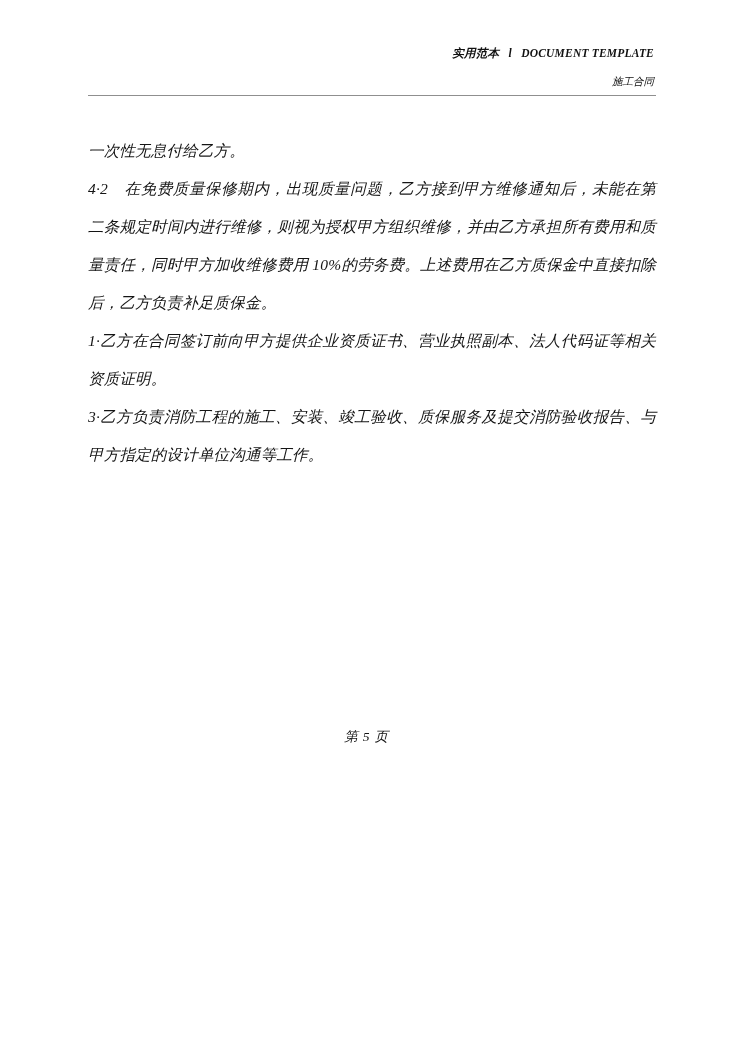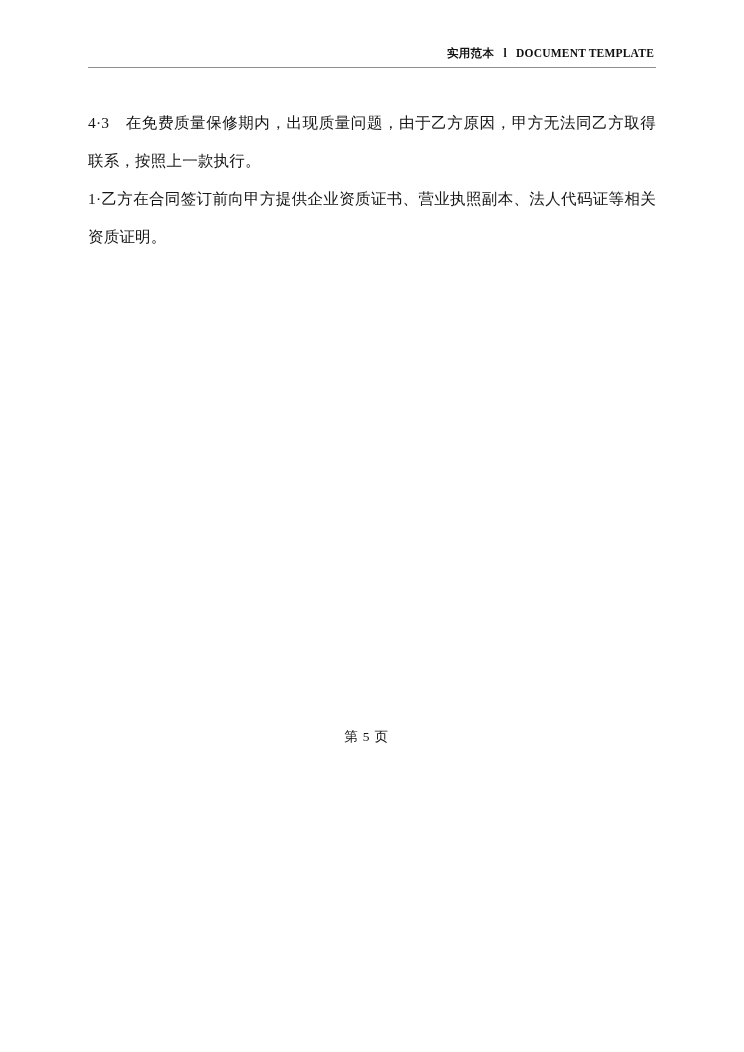--- a/index.html
+++ b/index.html
@@ -14,20 +14,21 @@
     color: #1a1a1a;
     position: relative;
     overflow: hidden;
   }
   .page {
     width: 744px;
     height: 812px;
     box-sizing: border-box;
     padding: 46px 88px 0 88px;
     position: relative;
+    font-style: italic;
   }
   
   .header {
     text-align: right;
     font-size: 11.5px;
     letter-spacing: 0.3px;
     color: #111;
     font-weight: bold;
     font-family: "Liberation Serif", "DejaVu Serif", serif;
     padding-right: 2px;
@@ -90,25 +91,28 @@
 <body>
 
 <div class="page">
 
   <div class="header">
     <span>实用范本</span>
     <span class="sep">l</span>
     <span class="en">DOCUMENT TEMPLATE</span>
   </div>
 
+  <div class="subheader">施工合同</div>
 
   <hr class="hrule">
 
   <div class="content">
-    <p class="para">4·3　在免费质量保修期内，出现质量问题，由于乙方原因，甲方无法同乙方取得联系，按照上一款执行。</p>
+    <p class="para">一次性无息付给乙方。</p>
+    <p class="para">4·2　在免费质量保修期内，出现质量问题，乙方接到甲方维修通知后，未能在第二条规定时间内进行维修，则视为授权甲方组织维修，并由乙方承担所有费用和质量责任，同时甲方加收维修费用 10%的劳务费。上述费用在乙方质保金中直接扣除后，乙方负责补足质保金。</p>
     <p class="para">1·乙方在合同签订前向甲方提供企业资质证书、营业执照副本、法人代码证等相关资质证明。</p>
+    <p class="para">3·乙方负责消防工程的施工、安装、竣工验收、质保服务及提交消防验收报告、与甲方指定的设计单位沟通等工作。</p>
   </div>
 
   <div class="footer">
     <span>第</span><span class="pnum">5</span><span>页</span>
   </div>
 
 </div>
 
 </body></html>

